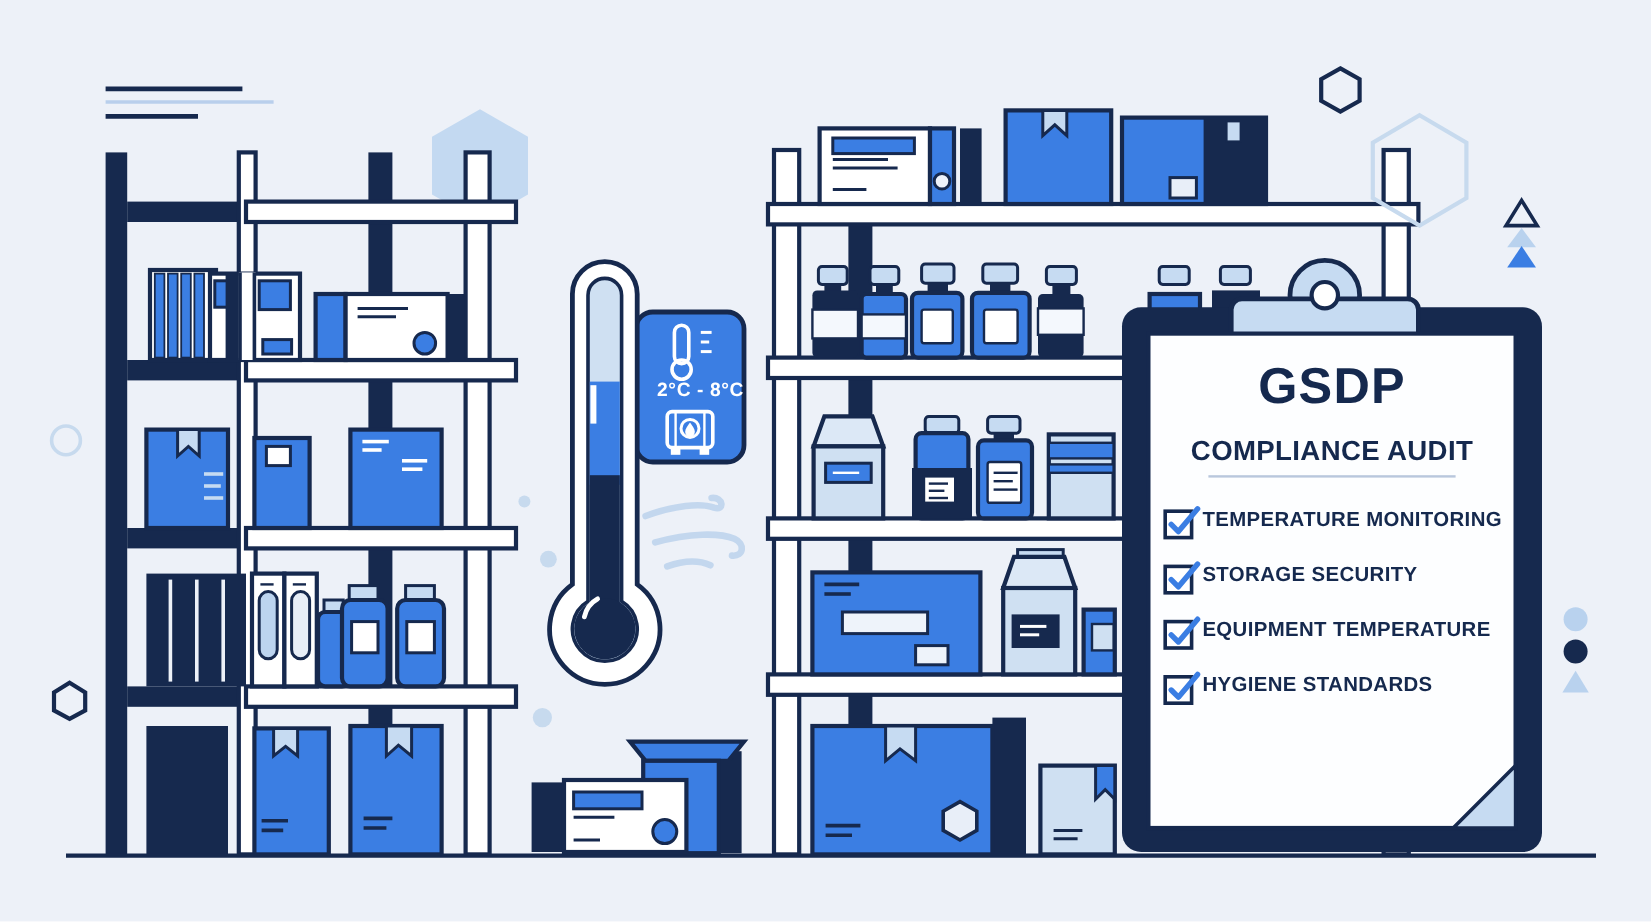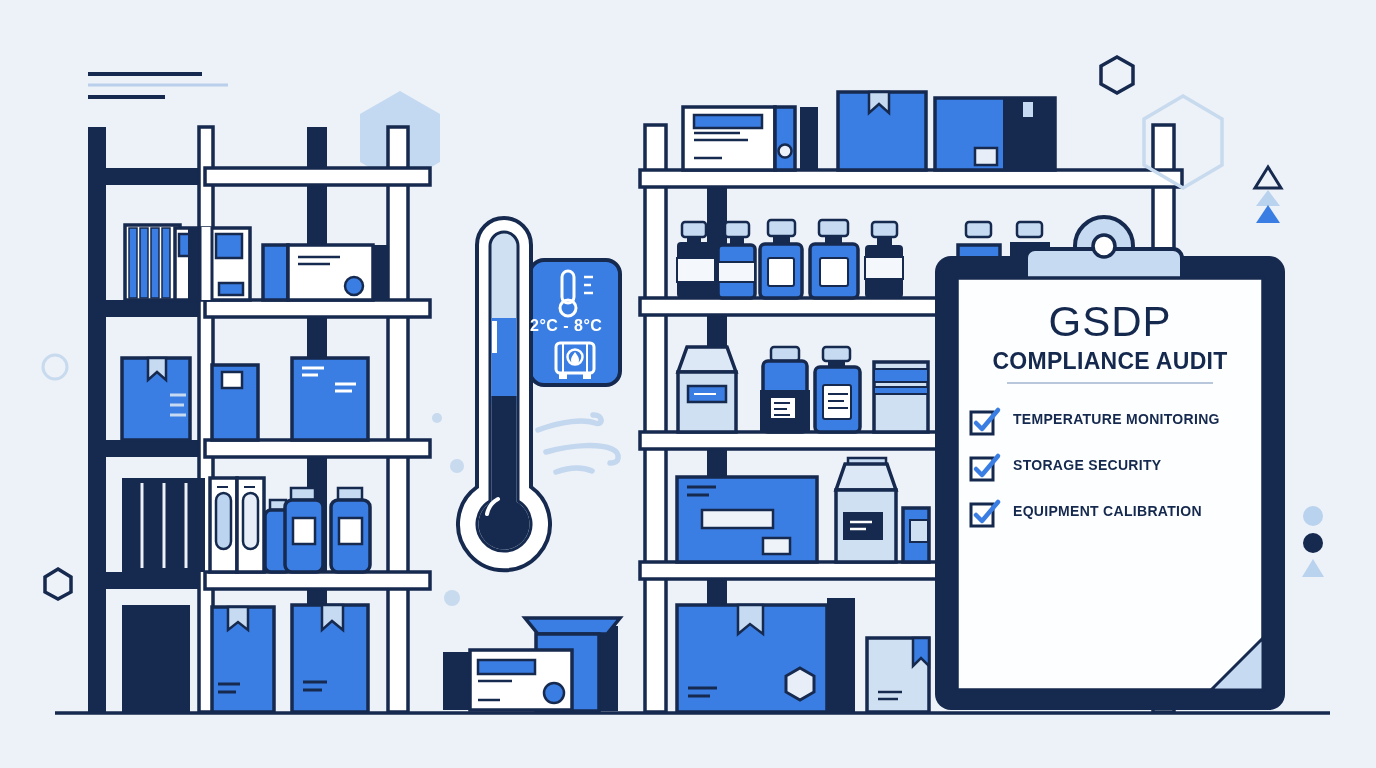--- a/index.html
+++ b/index.html
@@ -6,32 +6,32 @@
   .stage{position:relative;width:1376px;height:768px;background:#edf1f8;overflow:hidden;
          font-family:"Liberation Sans",sans-serif;}
   .stage svg.scene{position:absolute;left:0;top:0;}
   
   .o{stroke:#16294e;stroke-width:3.5;}
   .o4{stroke:#16294e;stroke-width:4;}
   .o2{stroke:#16294e;stroke-width:2.5;}
   .fw{fill:#ffffff;} .fb{fill:#3b7ee3;} .fl{fill:#c6dbf2;} .fp{fill:#dce8f6;}
   .fn{fill:#16294e;} .fpl{fill:#cfe0f2;}
   
-  .badge-range{position:absolute;left:530px;top:317px;width:90px;text-align:left;
+  .badge-range{position:absolute;left:530px;top:317px;width:90px;text-align:right;
     color:#fff;font-size:16px;font-weight:bold;letter-spacing:.5px;}
   .clipboard-content{position:absolute;left:957px;top:278px;width:306px;color:#15294e;}
-  .cb-title{margin-top:22px;text-align:center;font-size:42px;font-weight:normal;
+  .cb-title{margin-top:22px;text-align:center;font-size:42px;font-weight:bold;
     letter-spacing:1px;line-height:44px;}
   .cb-subtitle{text-align:center;font-size:23px;font-weight:bold;line-height:26px;
-    margin-top:4px;letter-spacing:.3px;}
+    margin-top:18px;letter-spacing:.3px;}
   .cb-divider{height:2px;background:#b9c7dd;margin:8px 50px 0 50px;}
   .cb-list{margin-top:12px;padding-left:11px;}
   .cb-row{display:flex;align-items:center;height:46px;}
   .cb-check{width:34px;height:36px;flex:0 0 auto;}
-  .cb-label{margin-left:11px;font-size:14px;font-weight:bold;letter-spacing:.3px;white-space:nowrap;}
+  .cb-label{font-size:17px;font-weight:bold;letter-spacing:.3px;white-space:nowrap;}
 </style>
 </head>
 <body>
 
 <div class="stage">
 <svg class="scene" width="1376" height="768" viewBox="0 0 1376 768">
 
   <g>
     <line x1="88" y1="74" x2="202" y2="74" stroke="#16294e" stroke-width="4"></line>
     <line x1="88" y1="85" x2="228" y2="85" stroke="#b9cfec" stroke-width="3"></line>
@@ -376,17 +376,24 @@
         <rect x="3" y="11" width="22" height="22" fill="#fff" stroke="#15294e" stroke-width="3"></rect>
         <path d="M8,22 L14,28 L30,9" fill="none" stroke="#3b7ee3" stroke-width="4.5" stroke-linecap="round" stroke-linejoin="round"></path>
       </svg>
       <span class="cb-label">STORAGE SECURITY</span>
     </div>
     <div class="cb-row">
       <svg class="cb-check" viewBox="0 0 34 36">
         <rect x="3" y="11" width="22" height="22" fill="#fff" stroke="#15294e" stroke-width="3"></rect>
         <path d="M8,22 L14,28 L30,9" fill="none" stroke="#3b7ee3" stroke-width="4.5" stroke-linecap="round" stroke-linejoin="round"></path>
       </svg>
-      <span class="cb-label">EQUIPMENT CALIBRATION</span>
+      <span class="cb-label">EQUIPMENT TEMPERATURE</span>
+    </div>
+    <div class="cb-row">
+      <svg class="cb-check" viewBox="0 0 34 36">
+        <rect x="3" y="11" width="22" height="22" fill="#fff" stroke="#15294e" stroke-width="3"></rect>
+        <path d="M8,22 L14,28 L30,9" fill="none" stroke="#3b7ee3" stroke-width="4.5" stroke-linecap="round" stroke-linejoin="round"></path>
+      </svg>
+      <span class="cb-label">HYGIENE STANDARDS</span>
     </div>
   </div>
 </div>
 </div>
 
 </body></html>

